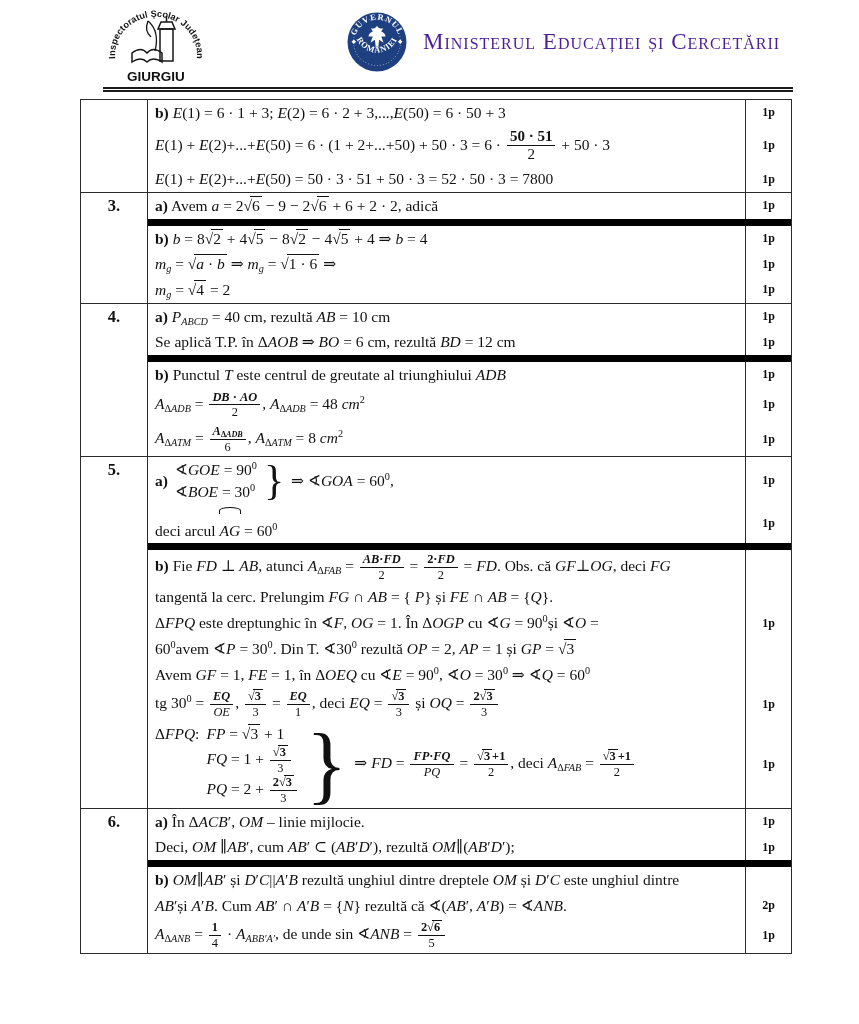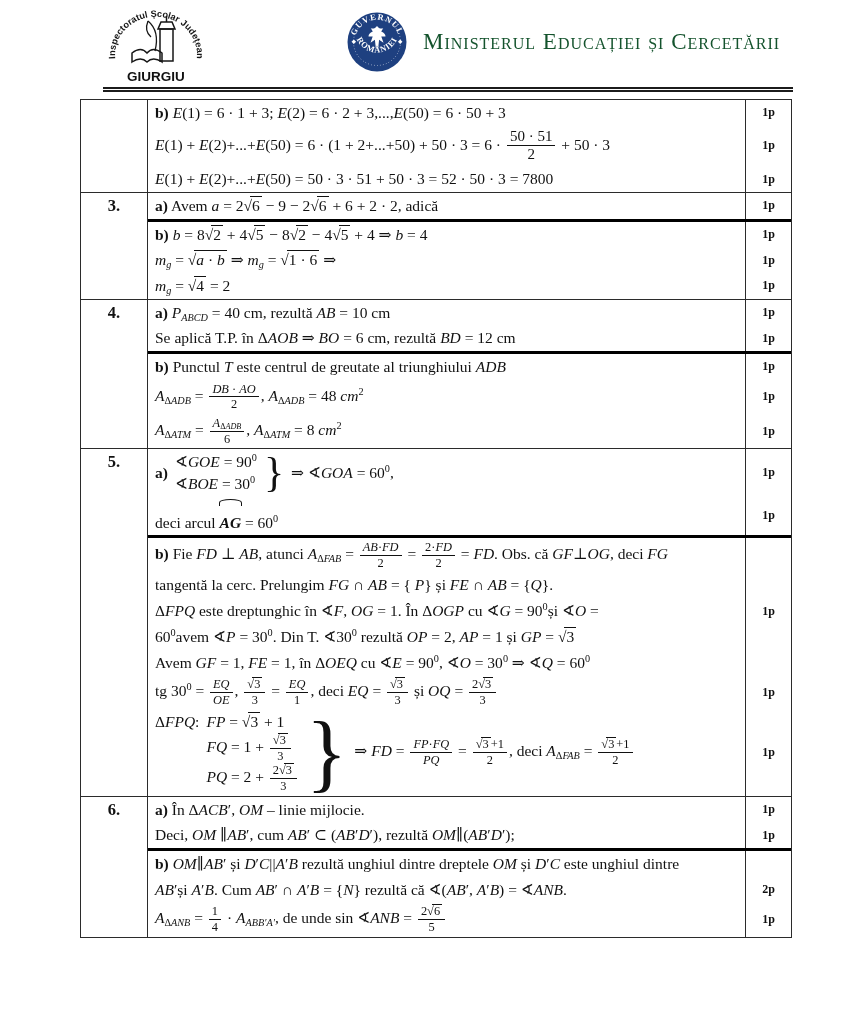--- a/index.html
+++ b/index.html
@@ -2,49 +2,49 @@
 <html><head>
 <meta charset="utf-8">
 <style>
   html,body{margin:0;padding:0;background:#ffffff;}
   .page{position:relative;width:859px;height:1024px;background:#ffffff;
         font-family:"Liberation Serif","DejaVu Serif",serif;color:#111;overflow:hidden;}
   
   .header{position:relative;height:86px;}
   .logo-left{position:absolute;left:104px;top:3px;}
   .gov-wrap{position:absolute;left:346px;top:11px;display:flex;align-items:center;gap:15px;}
-  .ministry-title{font-variant:small-caps;font-size:23px;letter-spacing:1px;color:#14532d;}
+  .ministry-title{font-variant:small-caps;font-size:23px;letter-spacing:1px;color:#4c1d95;}
   .rule{border-top:5px double #1b1b1b;margin:1px 66px 0 103px;}
   
   .answers{margin:7px 0 0 80px;width:712px;border:1px solid #2b2b2b;font-size:15.5px;box-sizing:border-box;}
   .prob{display:flex;border-top:1px solid #2b2b2b;}
   .prob:first-child{border-top:none;}
   .numcell{flex:0 0 67px;border-right:1px solid #2b2b2b;text-align:center;font-weight:bold;
            font-size:16.5px;padding-top:3px;box-sizing:border-box;}
   .probmain{flex:1;display:flex;flex-direction:column;min-width:0;}
   .part{display:table;width:100%;table-layout:fixed;border-collapse:collapse;padding:1px 0 2px;}
-  .part + .part{border-top:3px solid #000000;}
+  .part + .part{border-top:7px solid #000000;}
   .trow{display:table-row;}
   .tcontent{display:table-cell;vertical-align:middle;padding:2px 6px 2px 7px;line-height:1.4;
             white-space:nowrap;overflow:hidden;}
   .tpts{display:table-cell;vertical-align:middle;width:45px;border-left:1px solid #2b2b2b;
         text-align:center;font-weight:bold;font-size:12px;}
   
   .mi{font-style:italic;}
   .mb{font-weight:bold;}
   .msup{font-size:0.66em;vertical-align:0.55em;line-height:0;}
   .msub{font-size:0.66em;vertical-align:-0.3em;line-height:0;}
   .frac{display:inline-flex;flex-direction:column;text-align:center;vertical-align:middle;
         font-size:0.8em;line-height:1.18;margin:0 2px;}
   .frac.big{font-size:0.97em;}
-  .frac .num{border-bottom:1.2px solid currentColor;padding:0 3px;display:block;}
+  .frac .num{border-bottom:1.2px solid currentColor;padding:0 3px;display:block;font-weight:bold;}
   .frac .den{display:block;}
   .sqrt{white-space:nowrap;}
   .rad{display:inline-block;border-top:1.3px solid currentColor;line-height:1.1;margin-left:-2px;padding:0 2px;}
-  .arc{position:relative;display:inline-block;padding-top:13px;font-weight:bold;}
+  .arc{position:relative;display:inline-block;padding-top:13px;}
   .arc::before{content:"";position:absolute;top:0;left:-1px;right:-1px;height:6px;
                border:1.3px solid currentColor;border-bottom:none;border-radius:50% 50% 0 0;}
   .system{display:inline-flex;align-items:center;gap:7px;vertical-align:middle;}
   .syslines{display:inline-flex;flex-direction:column;}
   .sysbrace{line-height:0.8;font-weight:400;font-family:"Liberation Serif",serif;}
   .prefix-top{align-self:flex-start;text-align:right;}
 </style>
 </head>
 <body>
 

